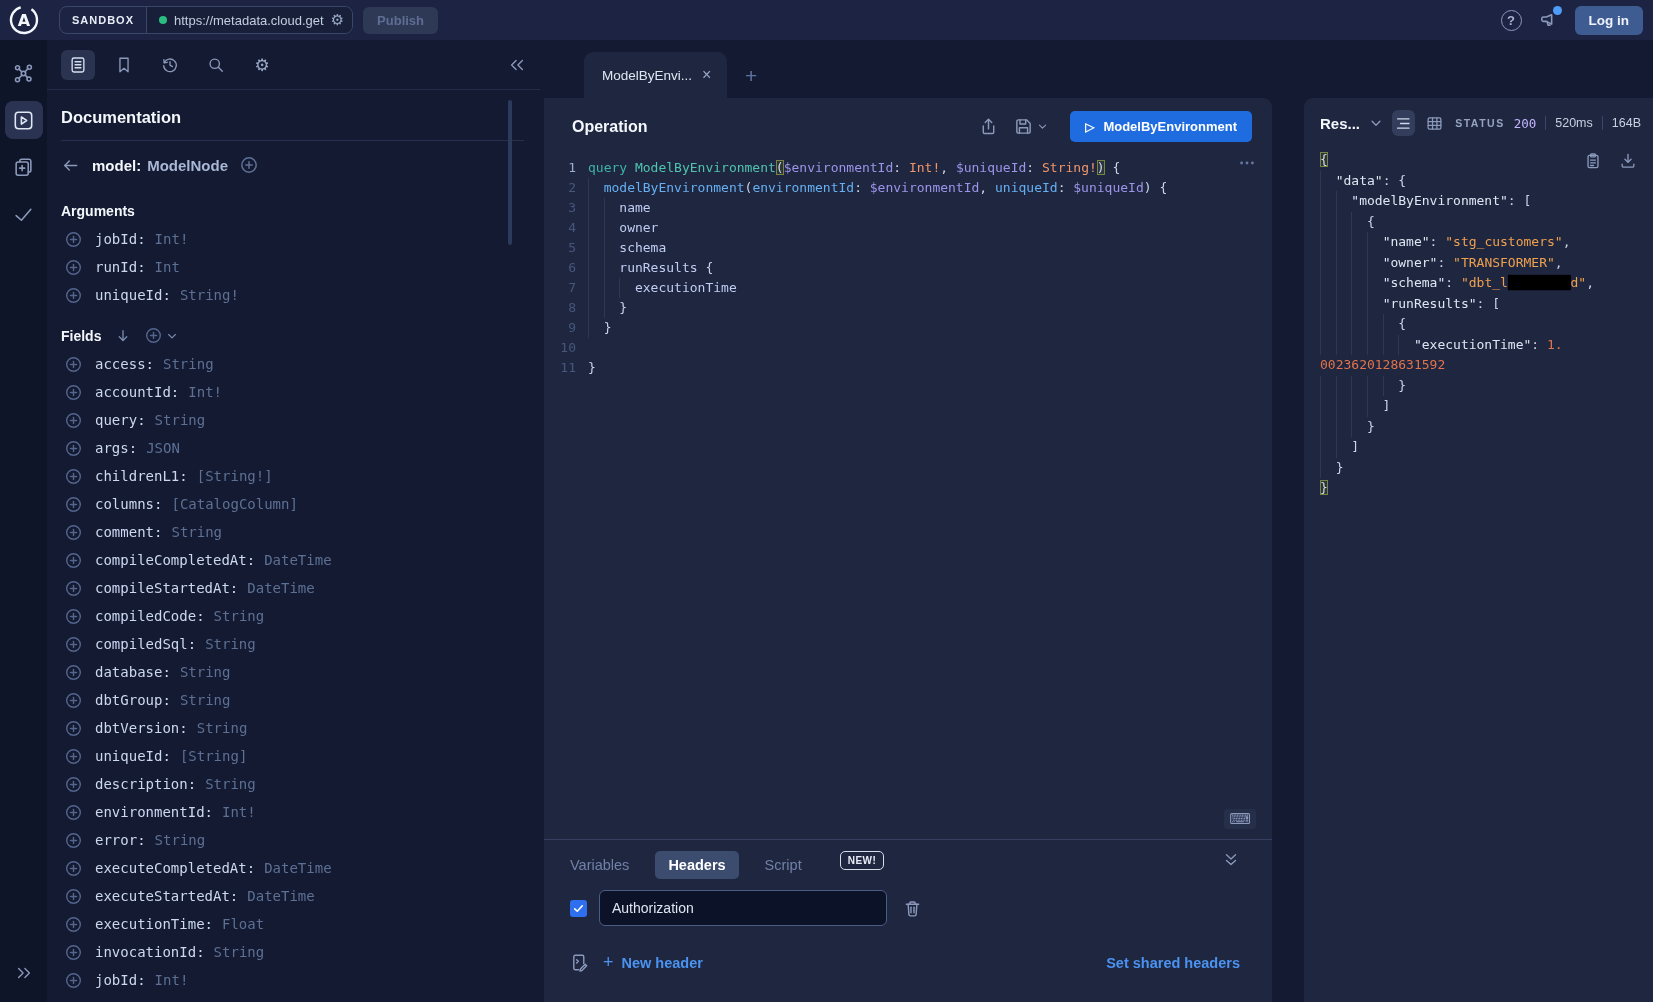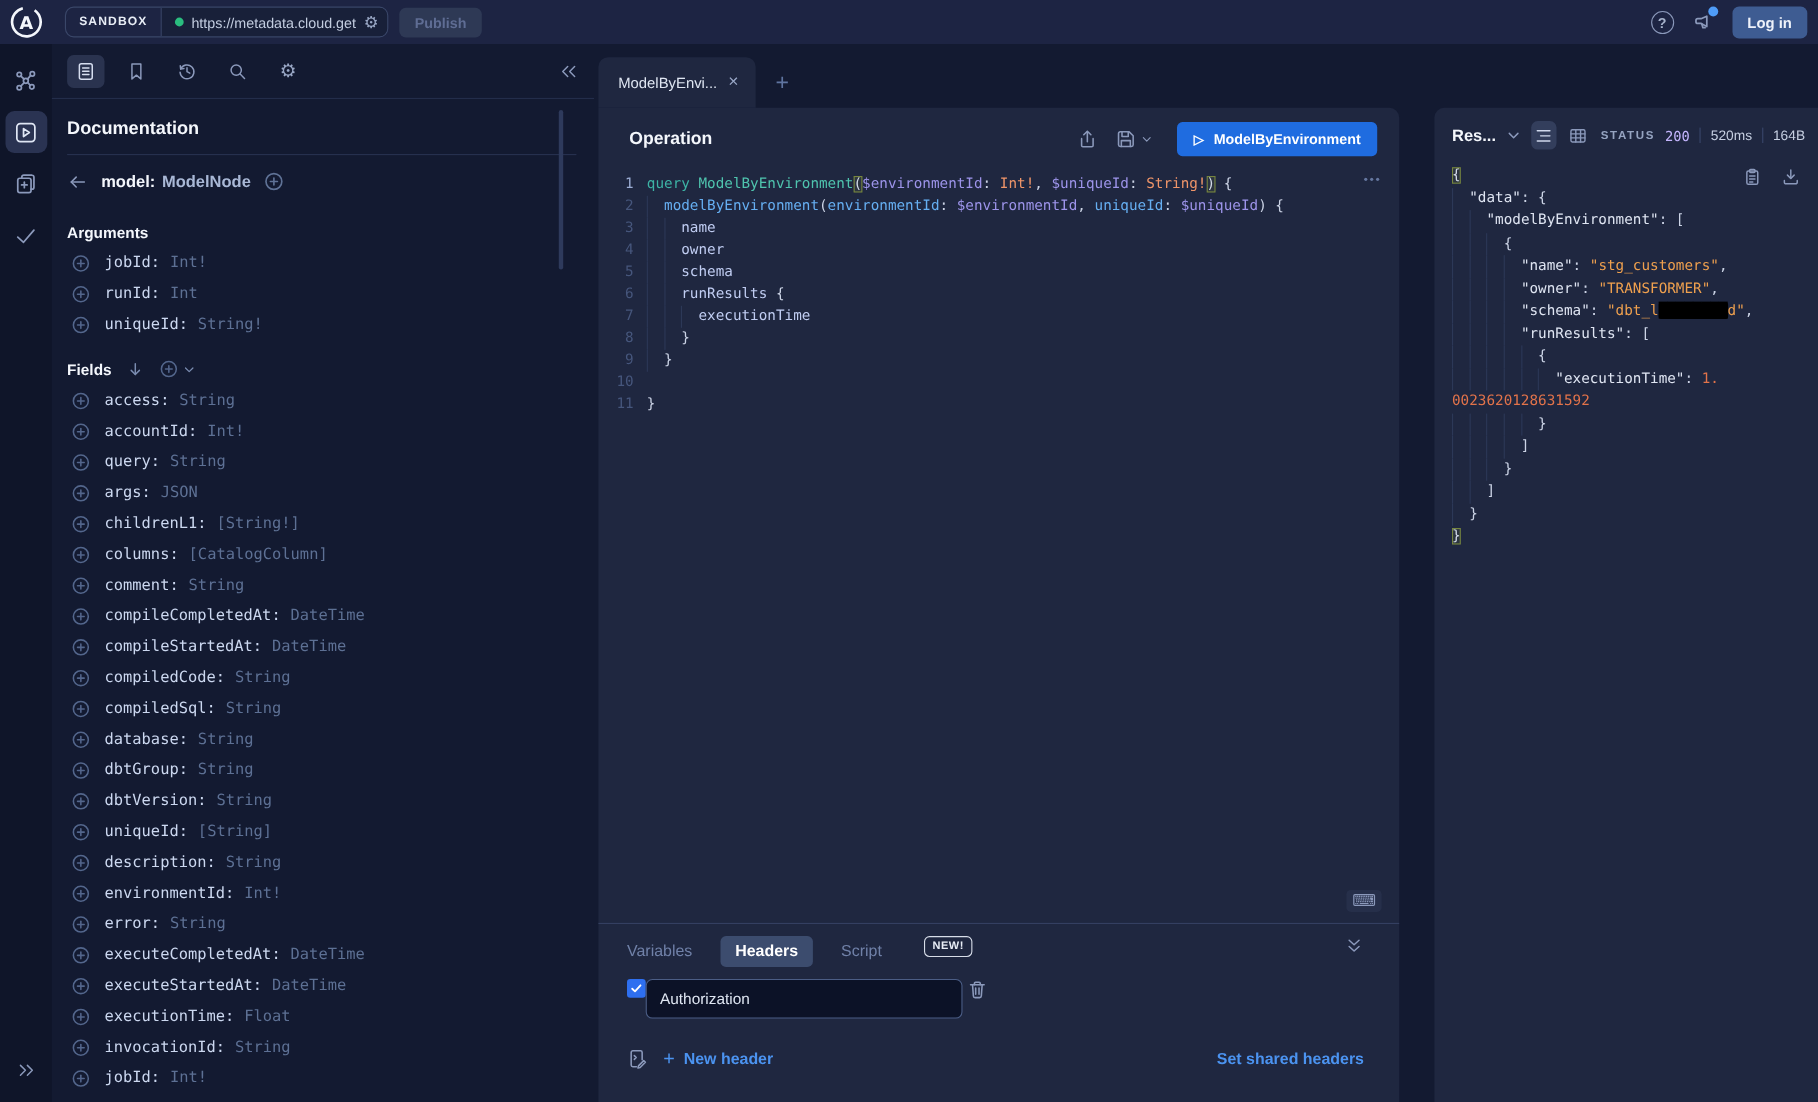--- a/index.html
+++ b/index.html
@@ -50,21 +50,21 @@
   .frow-list { margin-top:6px; }
   .plus-circle { flex:0 0 auto; }
   .fname, .fcolon { font-family:"DejaVu Sans Mono", monospace; font-size:14px; color:#ccd8f0; }
   .fname::after { content:":"; color:#ccd8f0; }
   .ftype { font-family:"DejaVu Sans Mono", monospace; font-size:14px; color:#5d7094; margin-left:-4px; }
   .docs-thumb { position:absolute; right:28px; top:60px; width:4px; height:145px; border-radius:2px; background:#2e3a5c; }
 
   
   .middle { position:absolute; left:544px; top:40px; width:728px; bottom:0; }
   .tabstrip { height:58px; display:flex; align-items:flex-end; }
-  .tab { height:46px; min-width:143px; background:#1f2740; border-radius:9px 9px 0 0; display:flex; align-items:center; gap:10px; padding:0 14px 0 18px; }
+  .tab { height:46px; min-width:143px; background:#1f2740; border-radius:9px 9px 0 0; display:flex; align-items:center; gap:10px; padding:0 14px 0 18px;margin-left:40px; }
   .tab-label { font-size:13.5px; color:#dfe6f2; }
   .tab-x { color:#9aa8c8; font-size:16px; line-height:1; cursor:pointer; }
   .newtab { background:none; border:none; color:#5f74a0; font-size:21px; margin:0 0 10px 18px; cursor:pointer; font-family:inherit; }
   .opanel { position:absolute; top:58px; left:0; right:0; bottom:0; background:#1f2740; border-radius:0 9px 0 0; display:flex; flex-direction:column; }
   .op-head { display:flex; align-items:center; padding:13px 20px 10px 28px; }
   .op-title { color:#f4f7fc; font-size:16px; font-weight:bold; }
   .op-icons { margin-left:auto; display:flex; align-items:center; gap:16px; }
   .savewrap { display:flex; align-items:center; gap:4px; }
   .runbtn { display:flex; align-items:center; gap:9px; background:#1f6ce0; color:#fff; border:none; border-radius:5px; font-weight:bold; font-size:13px; padding:8px 15px; margin-left:6px; font-family:inherit; cursor:pointer; }
   .runbtn .play { font-size:12px; }
@@ -84,21 +84,21 @@
   .more-dots { position:absolute; right:16px; top:2px; }
   .kbd-hint { position:absolute; right:16px; bottom:10px; background:#262f4a; border-radius:4px; padding:0 5px; color:#8b99bb; font-family:"DejaVu Sans", sans-serif; font-size:15px; line-height:20px; }
 
   
   .bottom { height:163px; border-top:1px solid #343f61; padding:0 32px 0 26px; }
   .btabs { display:flex; align-items:flex-start; margin-top:11px; gap:44px; }
   .btab { background:none; border:none; font-family:inherit; font-size:14.5px; color:#7081a8; padding:6px 0; cursor:pointer; }
   .btab.active { background:#3c4c6e; color:#fff; font-weight:bold; border-radius:5px; padding:6px 13px; }
   .new-badge { border:1px solid #d7dde8; border-radius:5px; color:#e8edf6; font-size:10px; font-weight:bold; letter-spacing:.5px; padding:3px 7px; margin-left:-6px; }
   .btabs .dblchev { margin-left:auto; }
-  .hrow { display:flex; margin-top:11px; }
+  .hrow { display:flex; align-items:center; margin-top:11px; gap:12px; }
   .chk { width:17px; height:17px; border-radius:3px; background:#2e6ff0; display:flex; align-items:center; justify-content:center; flex:0 0 auto; cursor:pointer; }
   .hname { width:288px; height:36px; background:#0c1227; border:1px solid #4b5d85; border-radius:6px; color:#dfe6f2; font-size:14px; padding:0 12px; font-family:inherit; }
   .hval { flex:1; height:36px; background:#141b31; border:1px solid #4b5d85; border-radius:6px; display:flex; align-items:center; gap:8px; padding:0 5px 0 12px; }
   .bearer { font-size:14px; color:#c9d2e4; }
   .token { background:#000; color:#fff; font-family:"DejaVu Sans Mono", monospace; font-weight:bold; font-size:12.5px; letter-spacing:.5px; border-radius:3px; padding:5px 12px; flex:1; }
   .trash { margin-left:4px; cursor:pointer; }
   .frow2 { display:flex; align-items:center; margin-top:26px; gap:14px; }
   .linkblue { color:#4b93f0; font-size:14.5px; font-weight:bold; cursor:pointer; }
   .newheader { display:flex; align-items:center; gap:8px; }
   .newheader .plus { color:#4b93f0; font-size:18px; font-weight:normal; }

